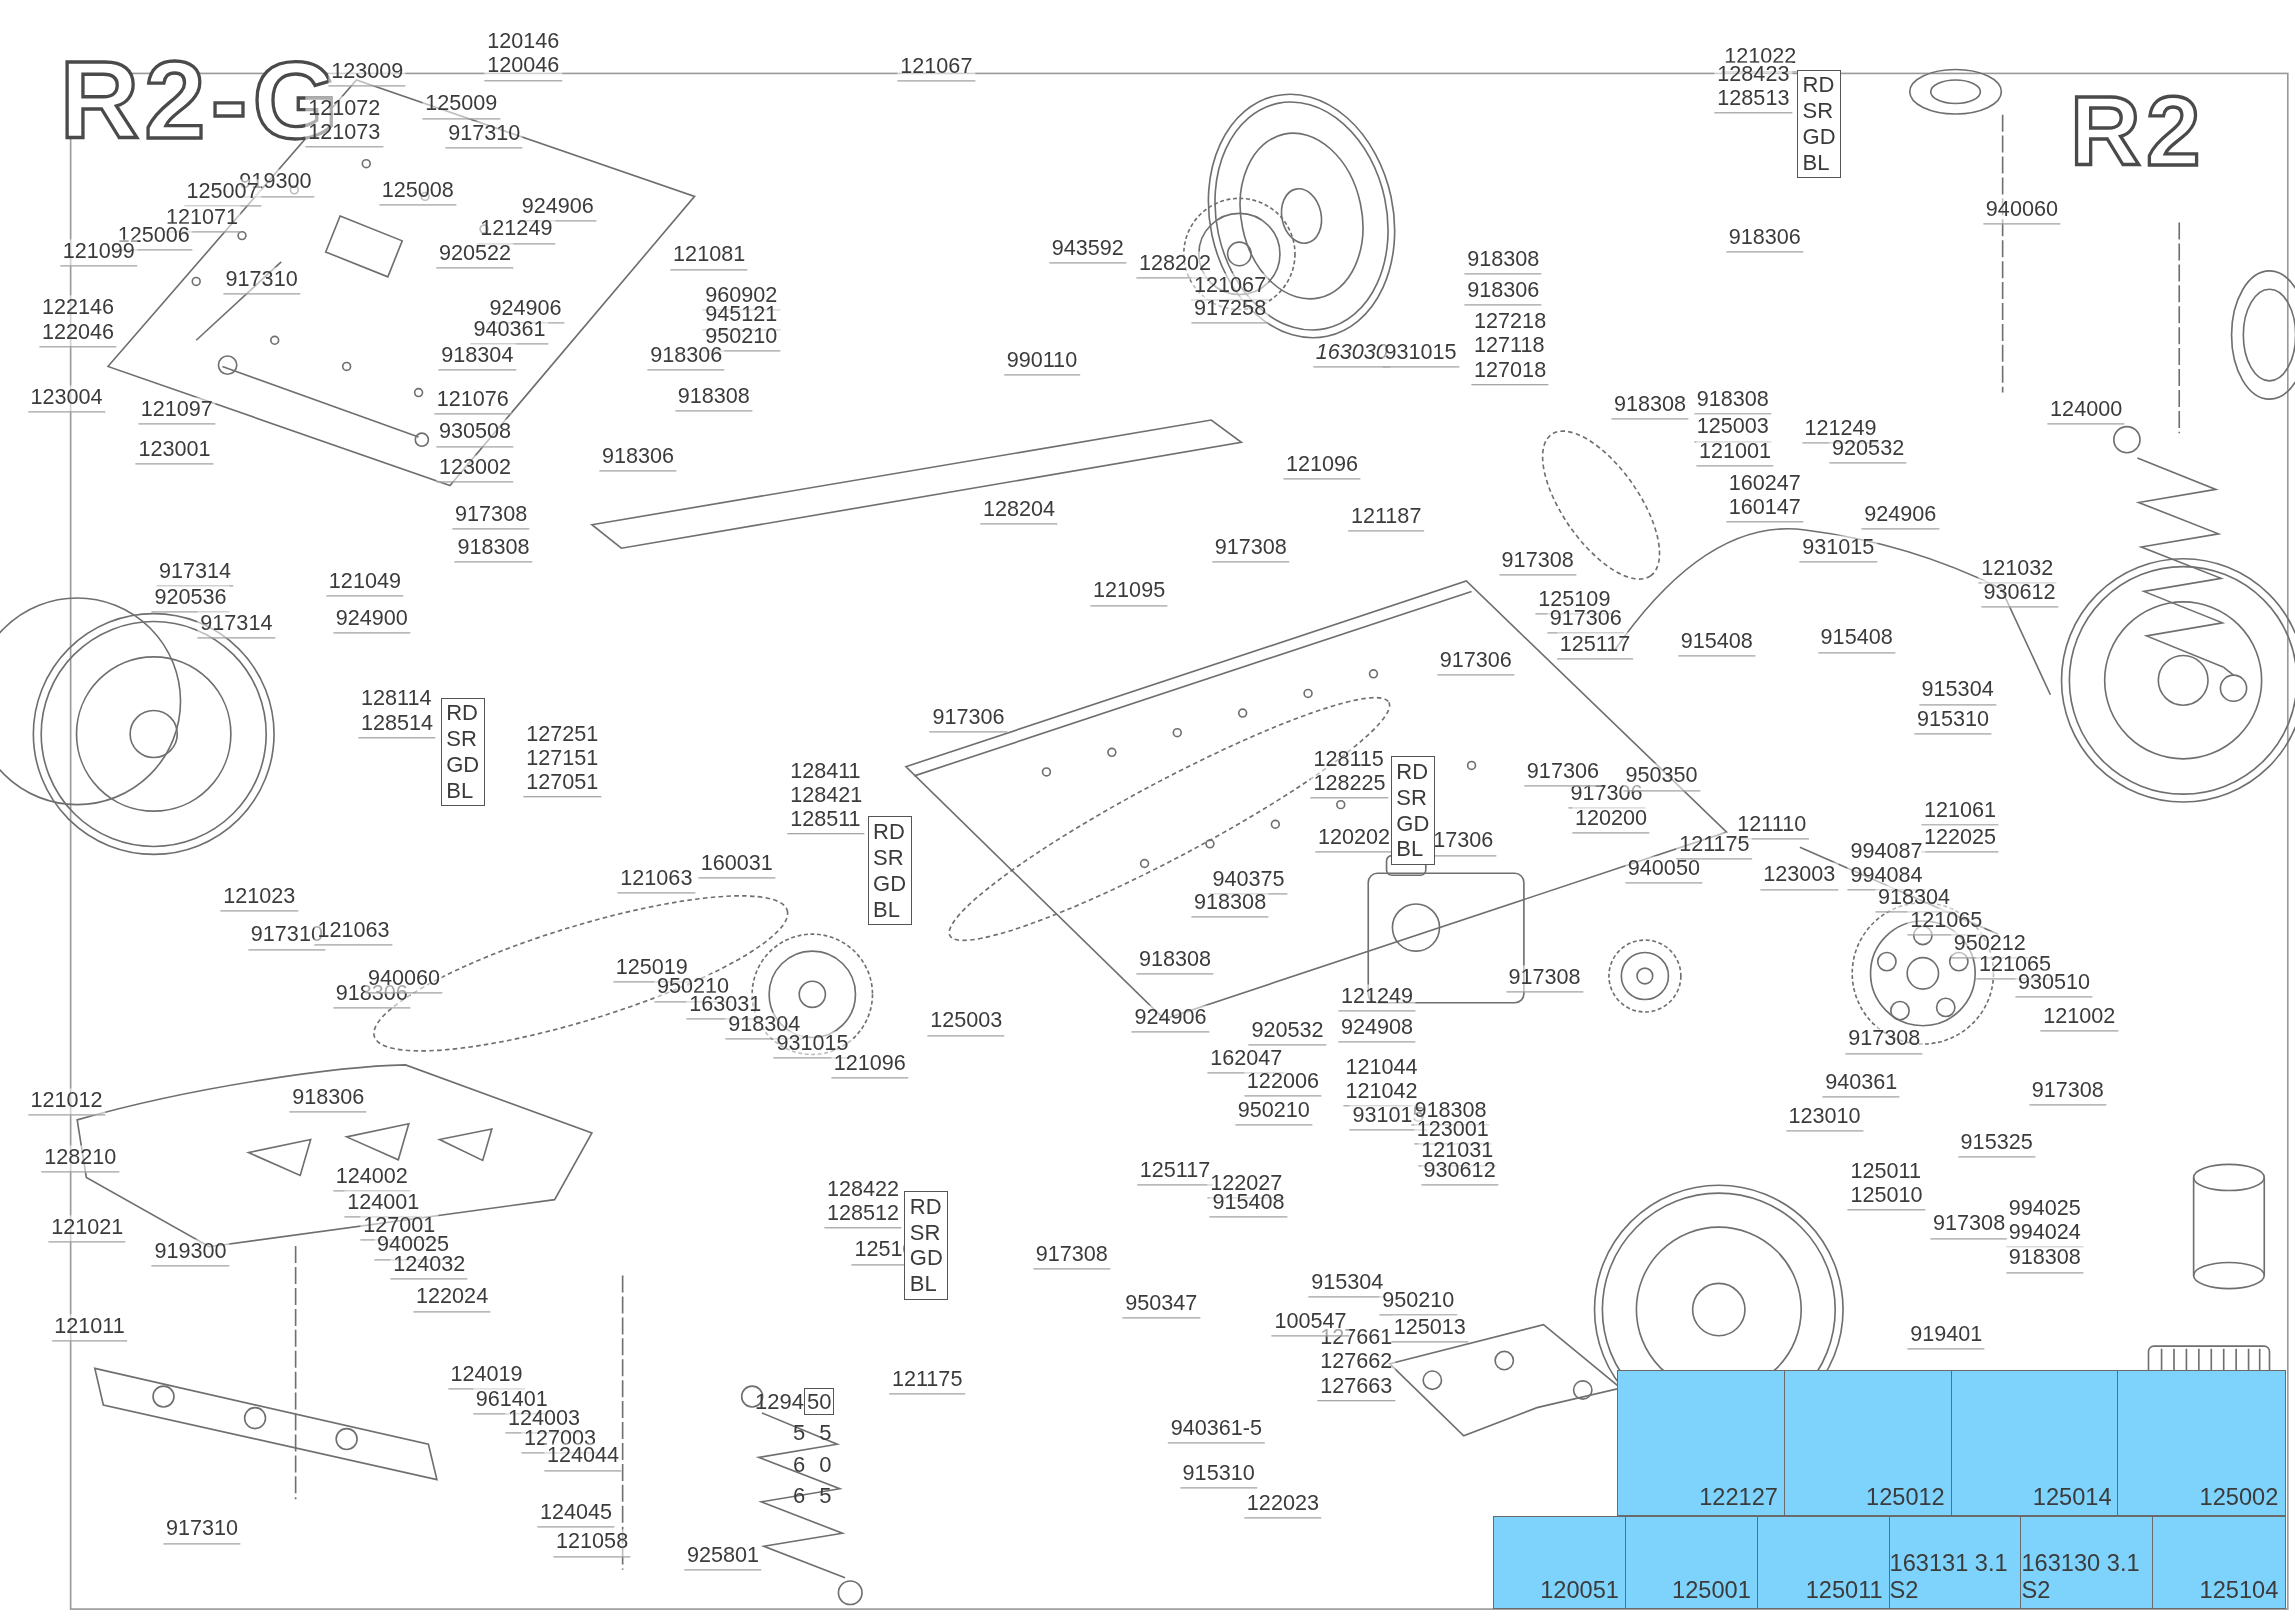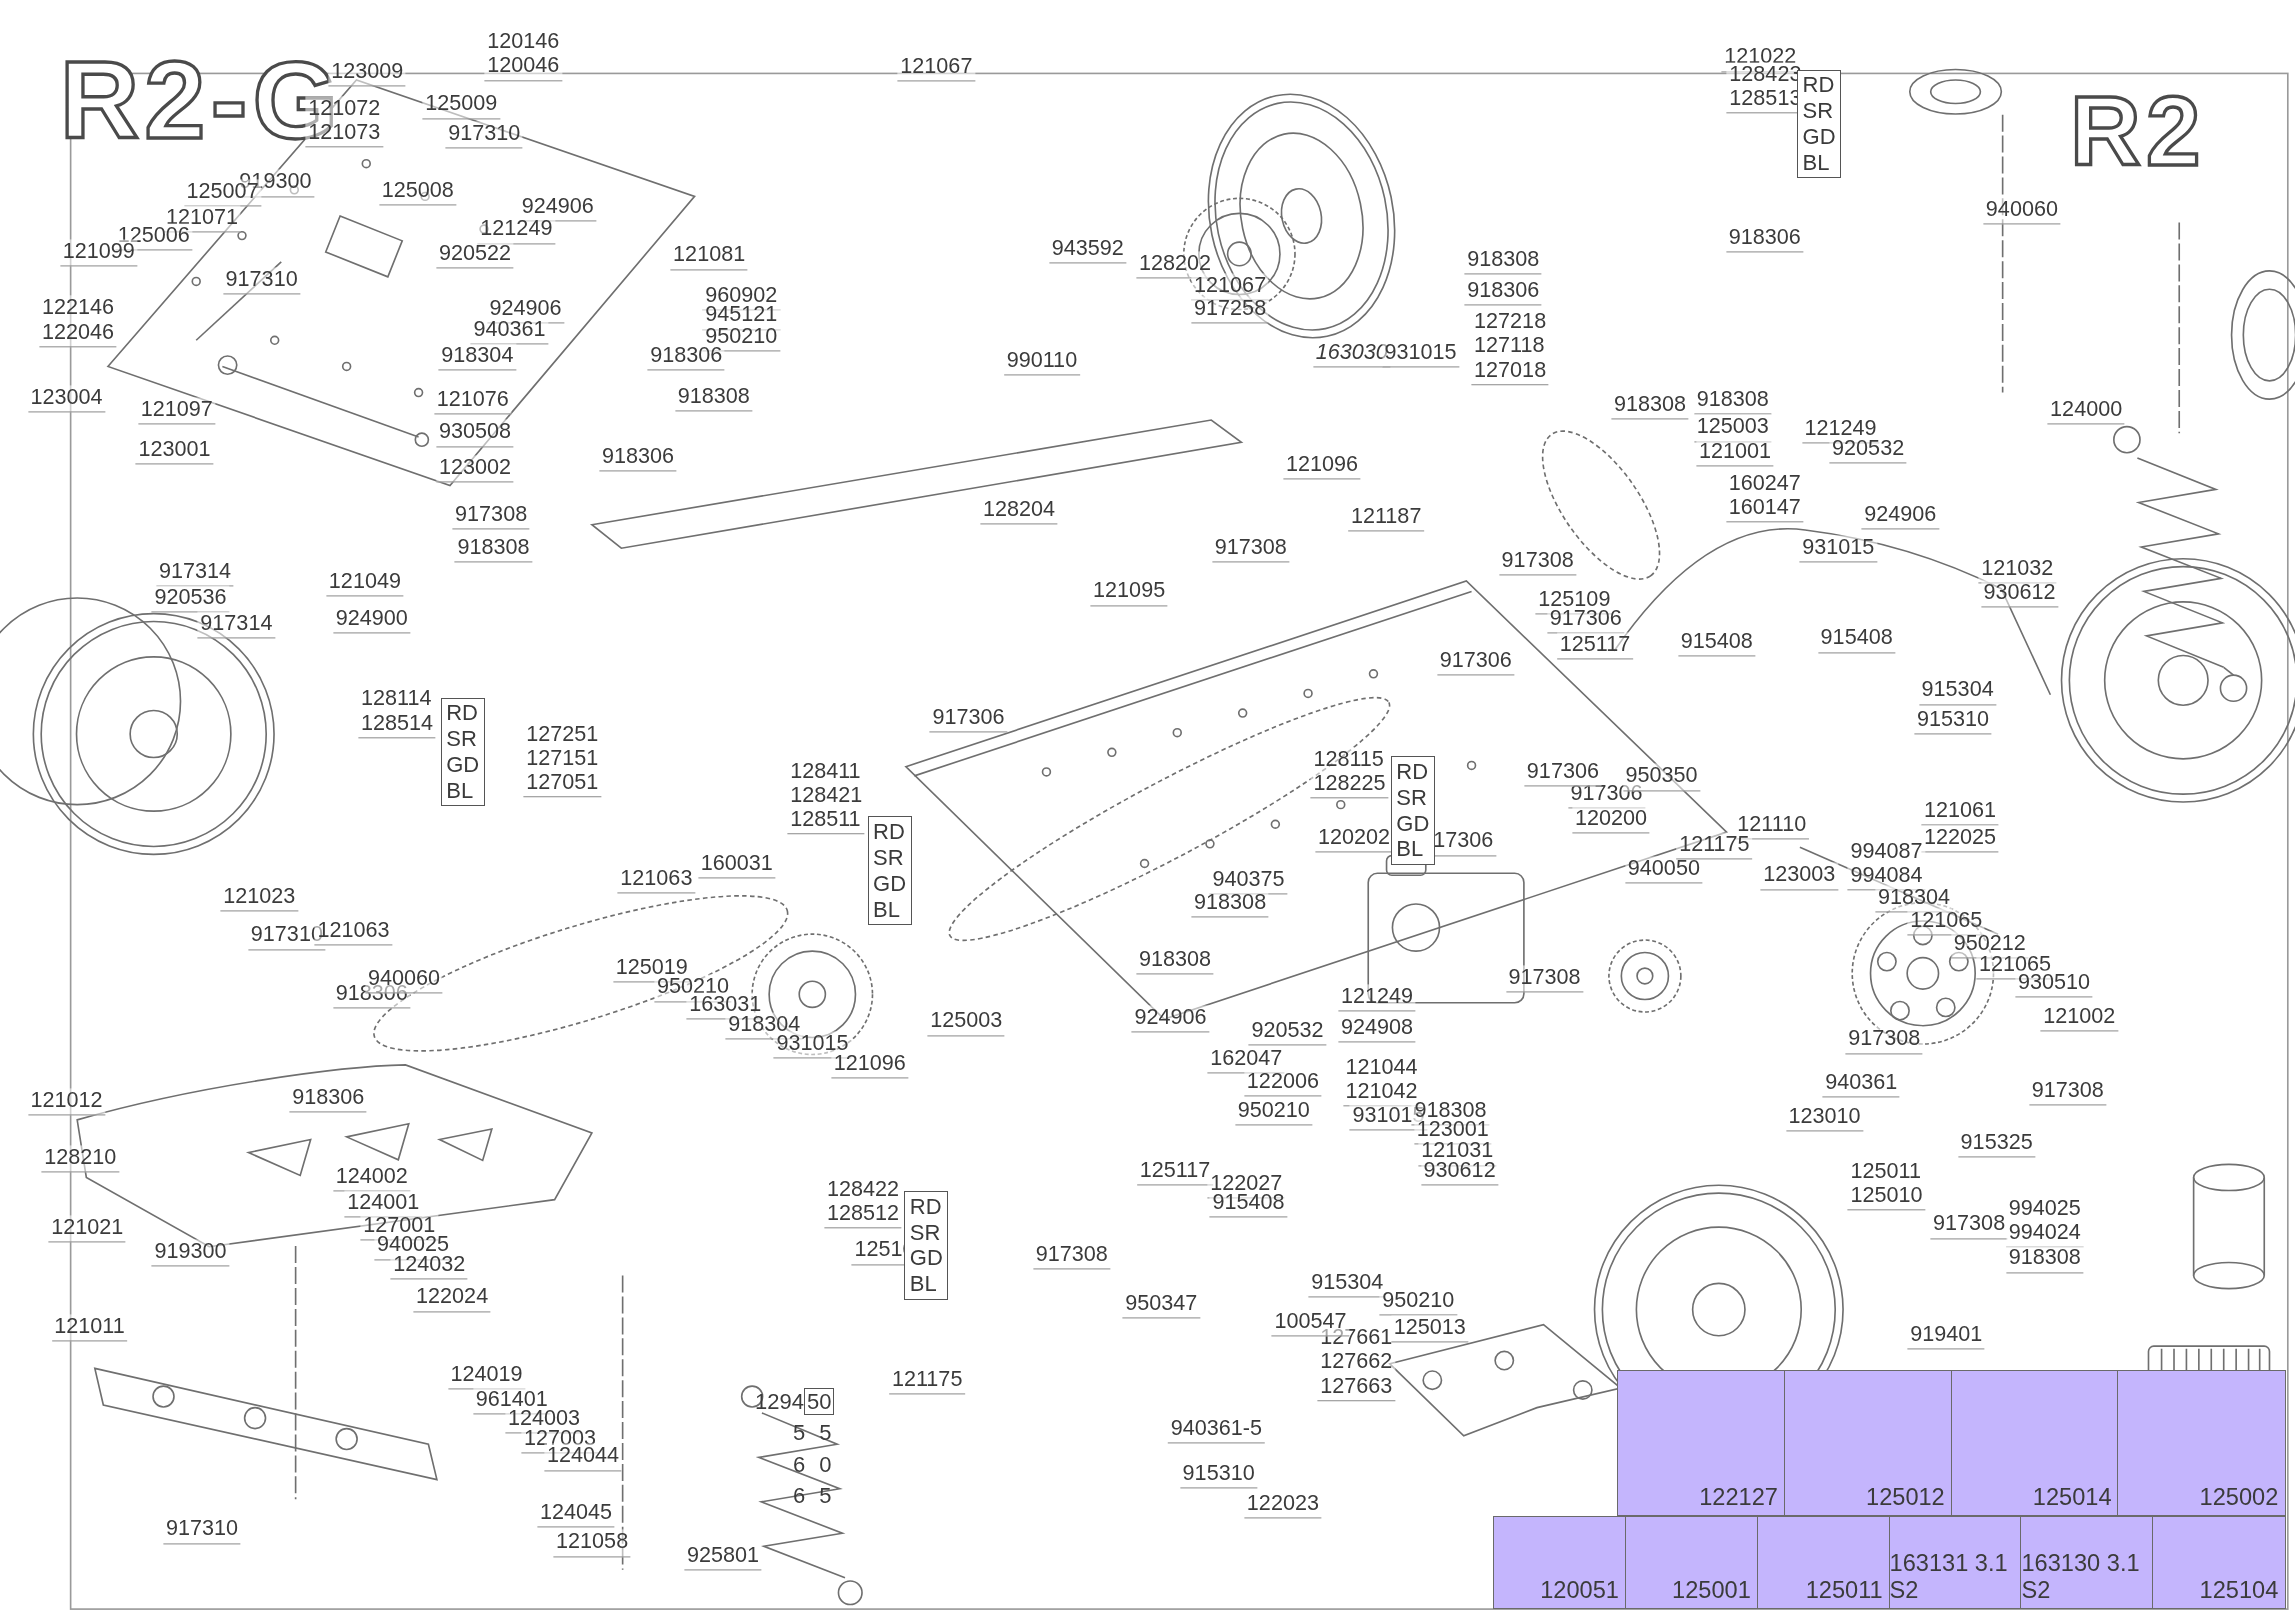--- a/index.html
+++ b/index.html
@@ -13,21 +13,21 @@
         text-shadow:0 0 0.7px #777;letter-spacing:5.2px;}
   #logo-left{left:2.6%;top:2.2%;font-size:110px;}
   #logo-right{left:90.2%;top:4.6%;font-size:98px;}
   .vbox{position:absolute;display:flex;flex-direction:column;border:1.6px solid #555;
         background:#fff;color:#3b3b3b;font-size:22px;line-height:1.18;padding:1.3px 4.6px;}
   .spring{position:absolute;color:#3b3b3b;font-size:22px;}
   .spring .main{white-space:nowrap;}
   .spring .boxed{border:1.6px solid #555;padding:0 2px;}
   .spring .opt{margin-left:38px;margin-top:5.2px;letter-spacing:3.9px;}
   .trow{position:absolute;display:flex;}
-  .tcell{flex:1;border:1.6px solid #6a6a6a;margin-left:-1.6px;position:relative;background:#c4b5fd;}
+  .tcell{flex:1;border:1.6px solid #6a6a6a;margin-left:-1.6px;position:relative;background:#7dd3fc;}
   .tcell span{position:absolute;right:6.5px;bottom:3.9px;font-size:23.6px;color:#3b3b3b;}
 </style>
 </head>
 <body>
 
 <div id="canvas">
 
   <svg id="art" viewBox="0 0 3509 2481" xmlns="http://www.w3.org/2000/svg">
     <g stroke="#9a9a9a" fill="none" stroke-width="2.5">
       <rect x="108" y="112" width="3390" height="2348"></rect>
@@ -246,21 +246,21 @@
       <div class="plabel" style="left: 45.4%; top: 22.3%;">990110</div>
       <div class="plabel" style="left: 65.8%; top: 21.4%;">127218
 127118
 127018</div>
       <div class="plabel" style="left: 58.9%; top: 21.8%; font-style: italic;">163030</div>
       <div class="plabel" style="left: 61.9%; top: 21.8%;">931015</div>
       <div class="plabel" style="left: 65.5%; top: 16.1%;">918308</div>
       <div class="plabel" style="left: 65.5%; top: 18%;">918306</div>
       <div class="plabel" style="left: 71.9%; top: 25%;">918308</div>
       <div class="plabel" style="left: 76.7%; top: 3.6%;">121022</div>
-      <div class="plabel" style="left: 76.4%; top: 5.4%; margin-left: 12px;">128423
+      <div class="plabel" style="left: 76.4%; top: 5.4%;">128423
 128513</div>
       <div class="plabel" style="left: 76.9%; top: 14.7%;">918306</div>
       <div class="plabel" style="left: 88.1%; top: 13%;">940060</div>
       <div class="plabel" style="left: 75.5%; top: 24.7%;">918308</div>
       <div class="plabel" style="left: 75.5%; top: 26.4%;">125003</div>
       <div class="plabel" style="left: 75.6%; top: 27.9%;">121001</div>
       <div class="plabel" style="left: 80.2%; top: 26.5%;">121249</div>
       <div class="plabel" style="left: 81.4%; top: 27.7%;">920532</div>
       <div class="plabel" style="left: 90.9%; top: 25.3%;">124000</div>
       <div class="plabel" style="left: 76.9%; top: 30.6%;">160247

